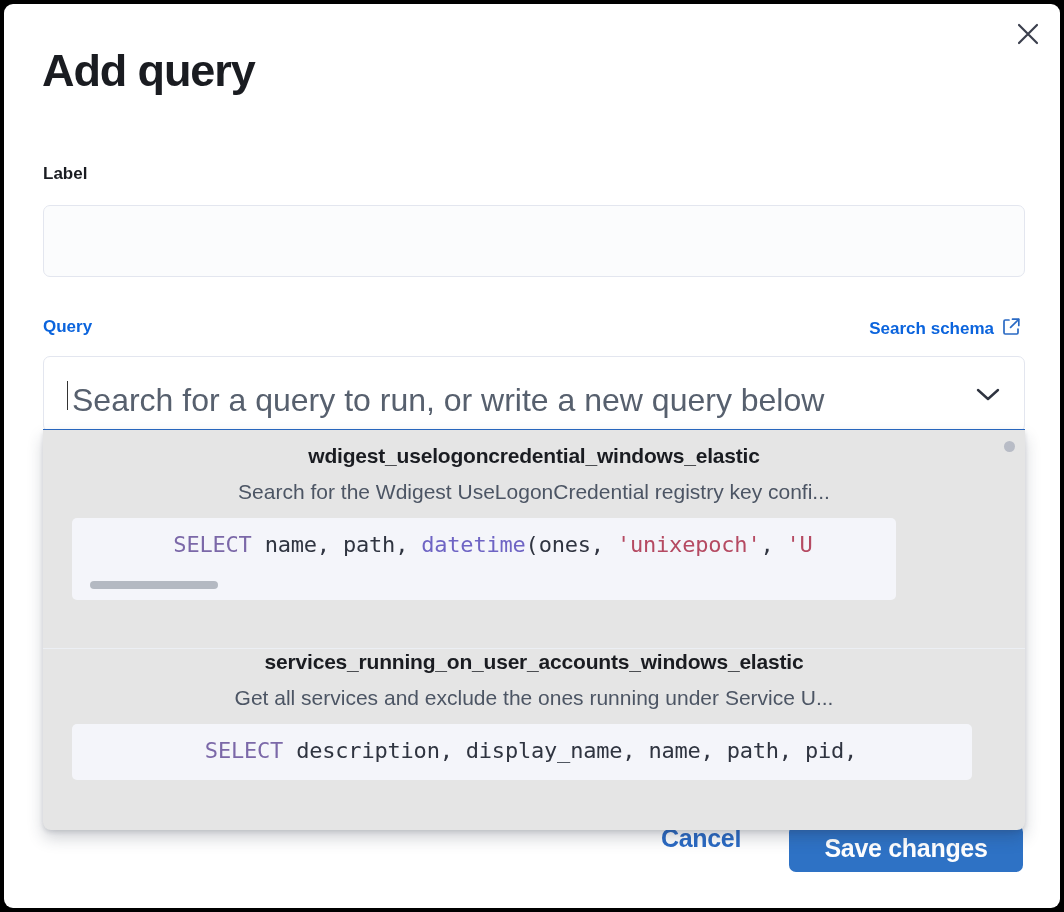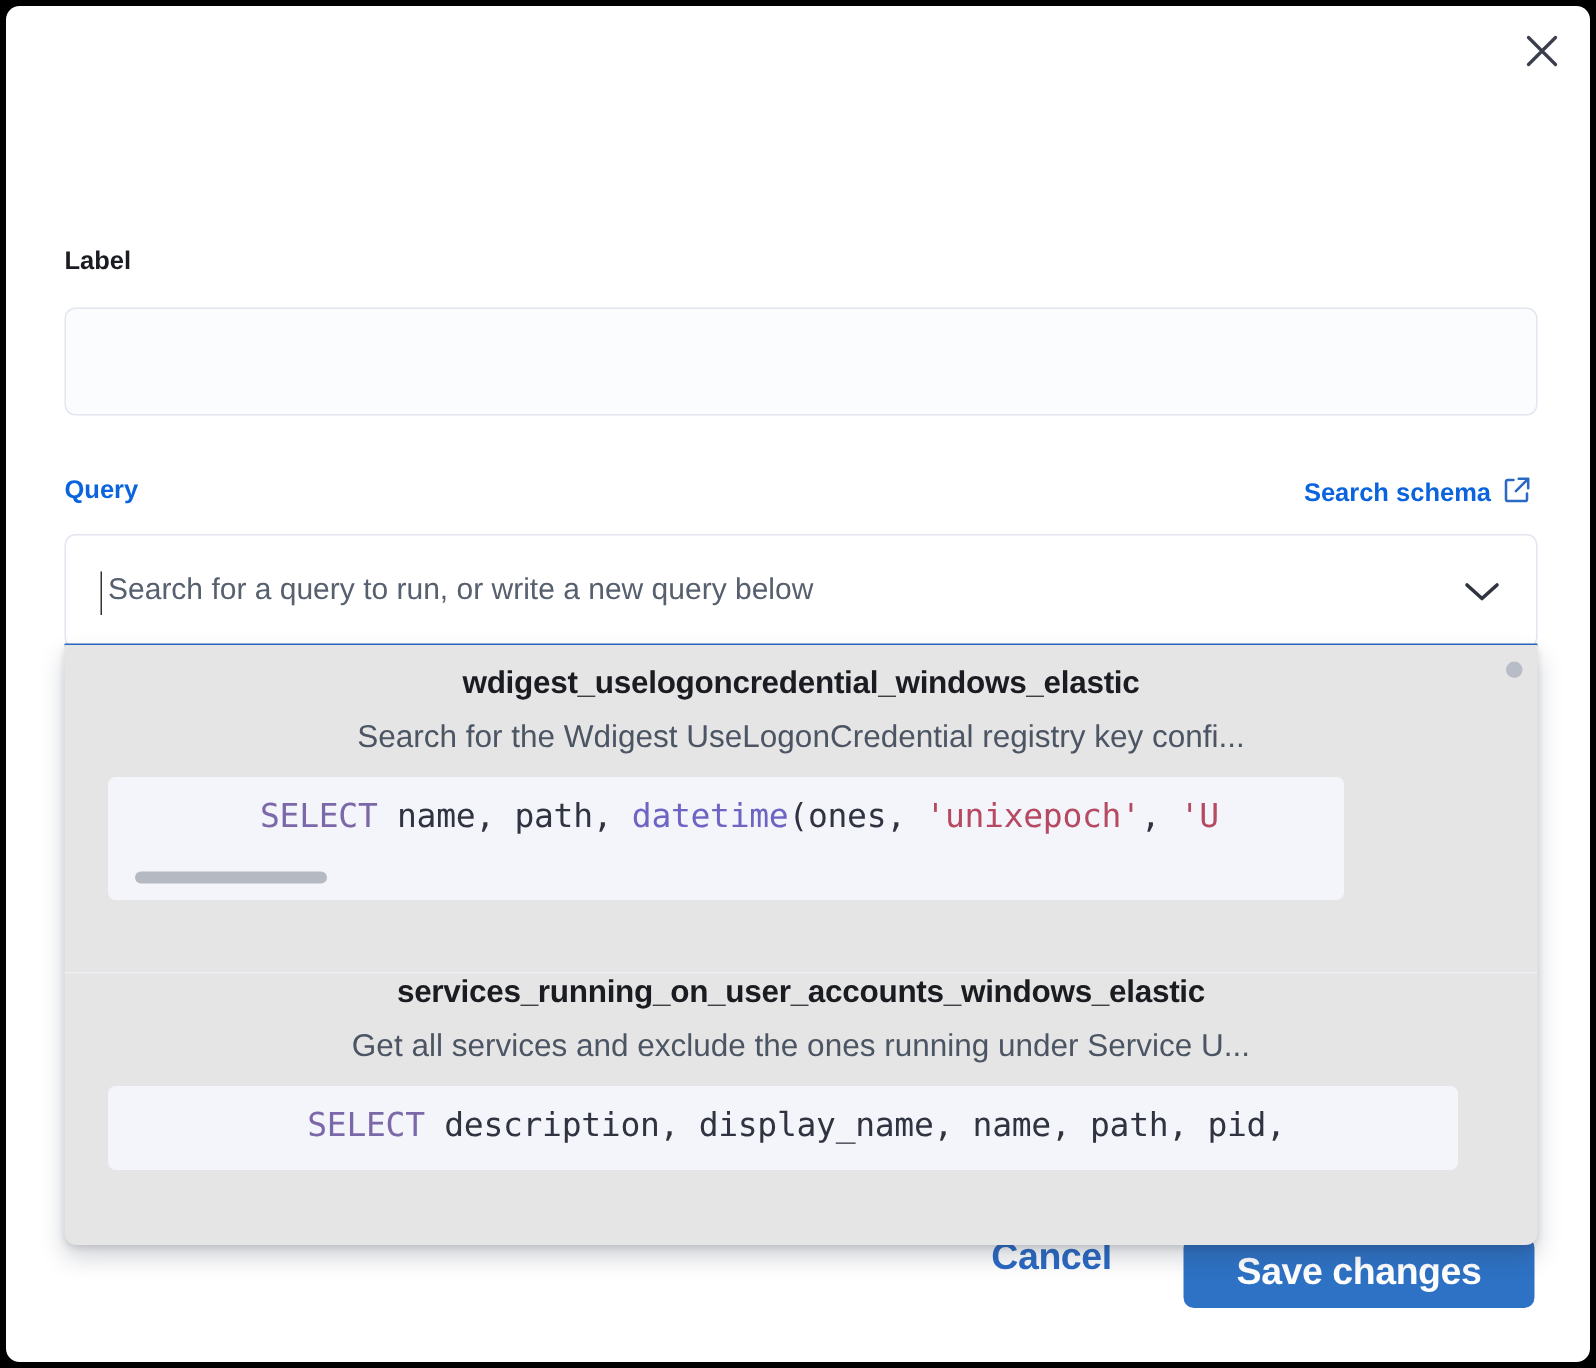--- a/index.html
+++ b/index.html
@@ -101,21 +101,21 @@
   }
   #combo-caret {
     position: absolute;
     left: 23px; top: 24px;
     width: 1px; height: 29px;
     background: #333;
   }
   #combo-placeholder {
     position: absolute;
     left: 28px; top: 25px;
-    font-size: 20px;
+    font-size: 32px;
     color: #57606e;
     white-space: nowrap;
   }
   #combo-chevron {
     position: absolute;
     right: 22px; top: 28px;
   }
 
   
   #dropdown {
@@ -228,20 +228,21 @@
 <div id="frame">
 
   <button id="close-btn">
     <span>
       <svg width="26" height="26" viewBox="0 0 26 26">
         <path d="M4 4 L22 22 M22 4 L4 22" stroke="#3b3f4d" stroke-width="2.2" stroke-linecap="round" fill="none"></path>
       </svg>
     </span>
   </button>
 
+  <div id="title">Add query</div>
 
   <div id="label-text">Label</div>
   <textarea id="label-input" placeholder="" style=""></textarea>
 
   <div id="query-label">Query</div>
   <a id="schema-link">
     <span>Search schema</span>
     <span>
       <svg width="19" height="19" viewBox="0 0 19 19">
         <path d="M7 3 H3.2 A1.2 1.2 0 0 0 2 4.2 V15.8 A1.2 1.2 0 0 0 3.2 17 H14.8 A1.2 1.2 0 0 0 16 15.8 V12" stroke="#2a6ac4" stroke-width="1.7" fill="none" stroke-linecap="round"></path>

